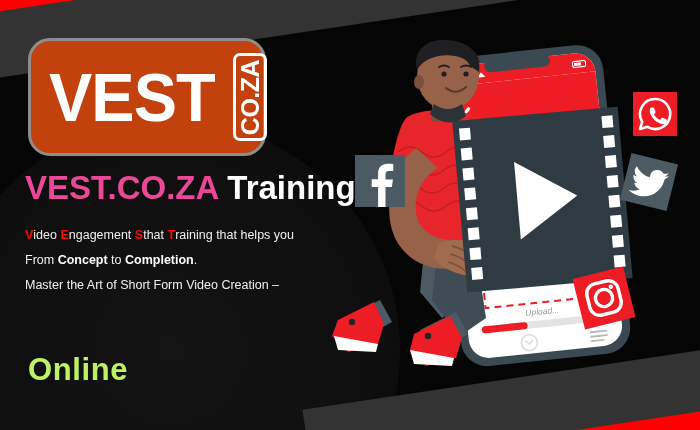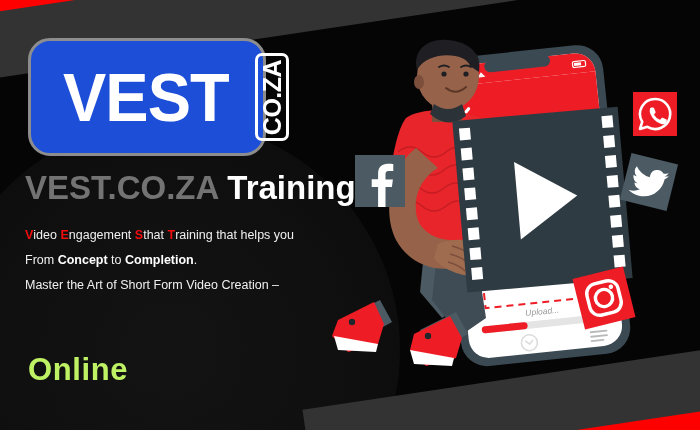--- a/index.html
+++ b/index.html
@@ -64,27 +64,27 @@
     background: #ff0000;
     transform: rotate(-8.5deg);
     transform-origin: right bottom;
   }
 
   
   .logo-badge {
     position: absolute;
     left: 28px; top: 38px;
     width: 238px; height: 118px;
-    background: #1d4ed8;
+    background: #c2410c;
     border: 3px solid #8d8d8d;
     border-radius: 22px;
     display: flex;
     align-items: center;
-    padding-left: 32px;
-    gap: 20px;
+    padding-left: 18px;
+    gap: 12px;
   }
   .logo-vest {
     color: #ffffff;
     font-family: "Liberation Sans Narrow", "Liberation Sans", sans-serif;
     font-weight: 700;
     font-size: 69px;
     letter-spacing: -1px;
     line-height: 1;
     transform: scaleX(0.94);
     transform-origin: left center;
@@ -124,21 +124,21 @@
     letter-spacing: .3px;
     line-height: 1.12;
   }
   .brandline {
     font-size: 33px;
     font-weight: 700;
     line-height: 1.18;
     margin-top: 1px;
     white-space: nowrap;
   }
-  .brandline .red { color: #737373; }
+  .brandline .red { color: #ec4899; }
   .brandline .white { color: #ffffff; font-weight: 700; }
 
   .tagline {
     margin-top: 15px;
     color: #f0f0f0;
     font-size: 12.5px;
     line-height: 2.0;
     font-weight: 400;
   }
   .tagline .r { color: #f20d0d; font-weight: 700; }

